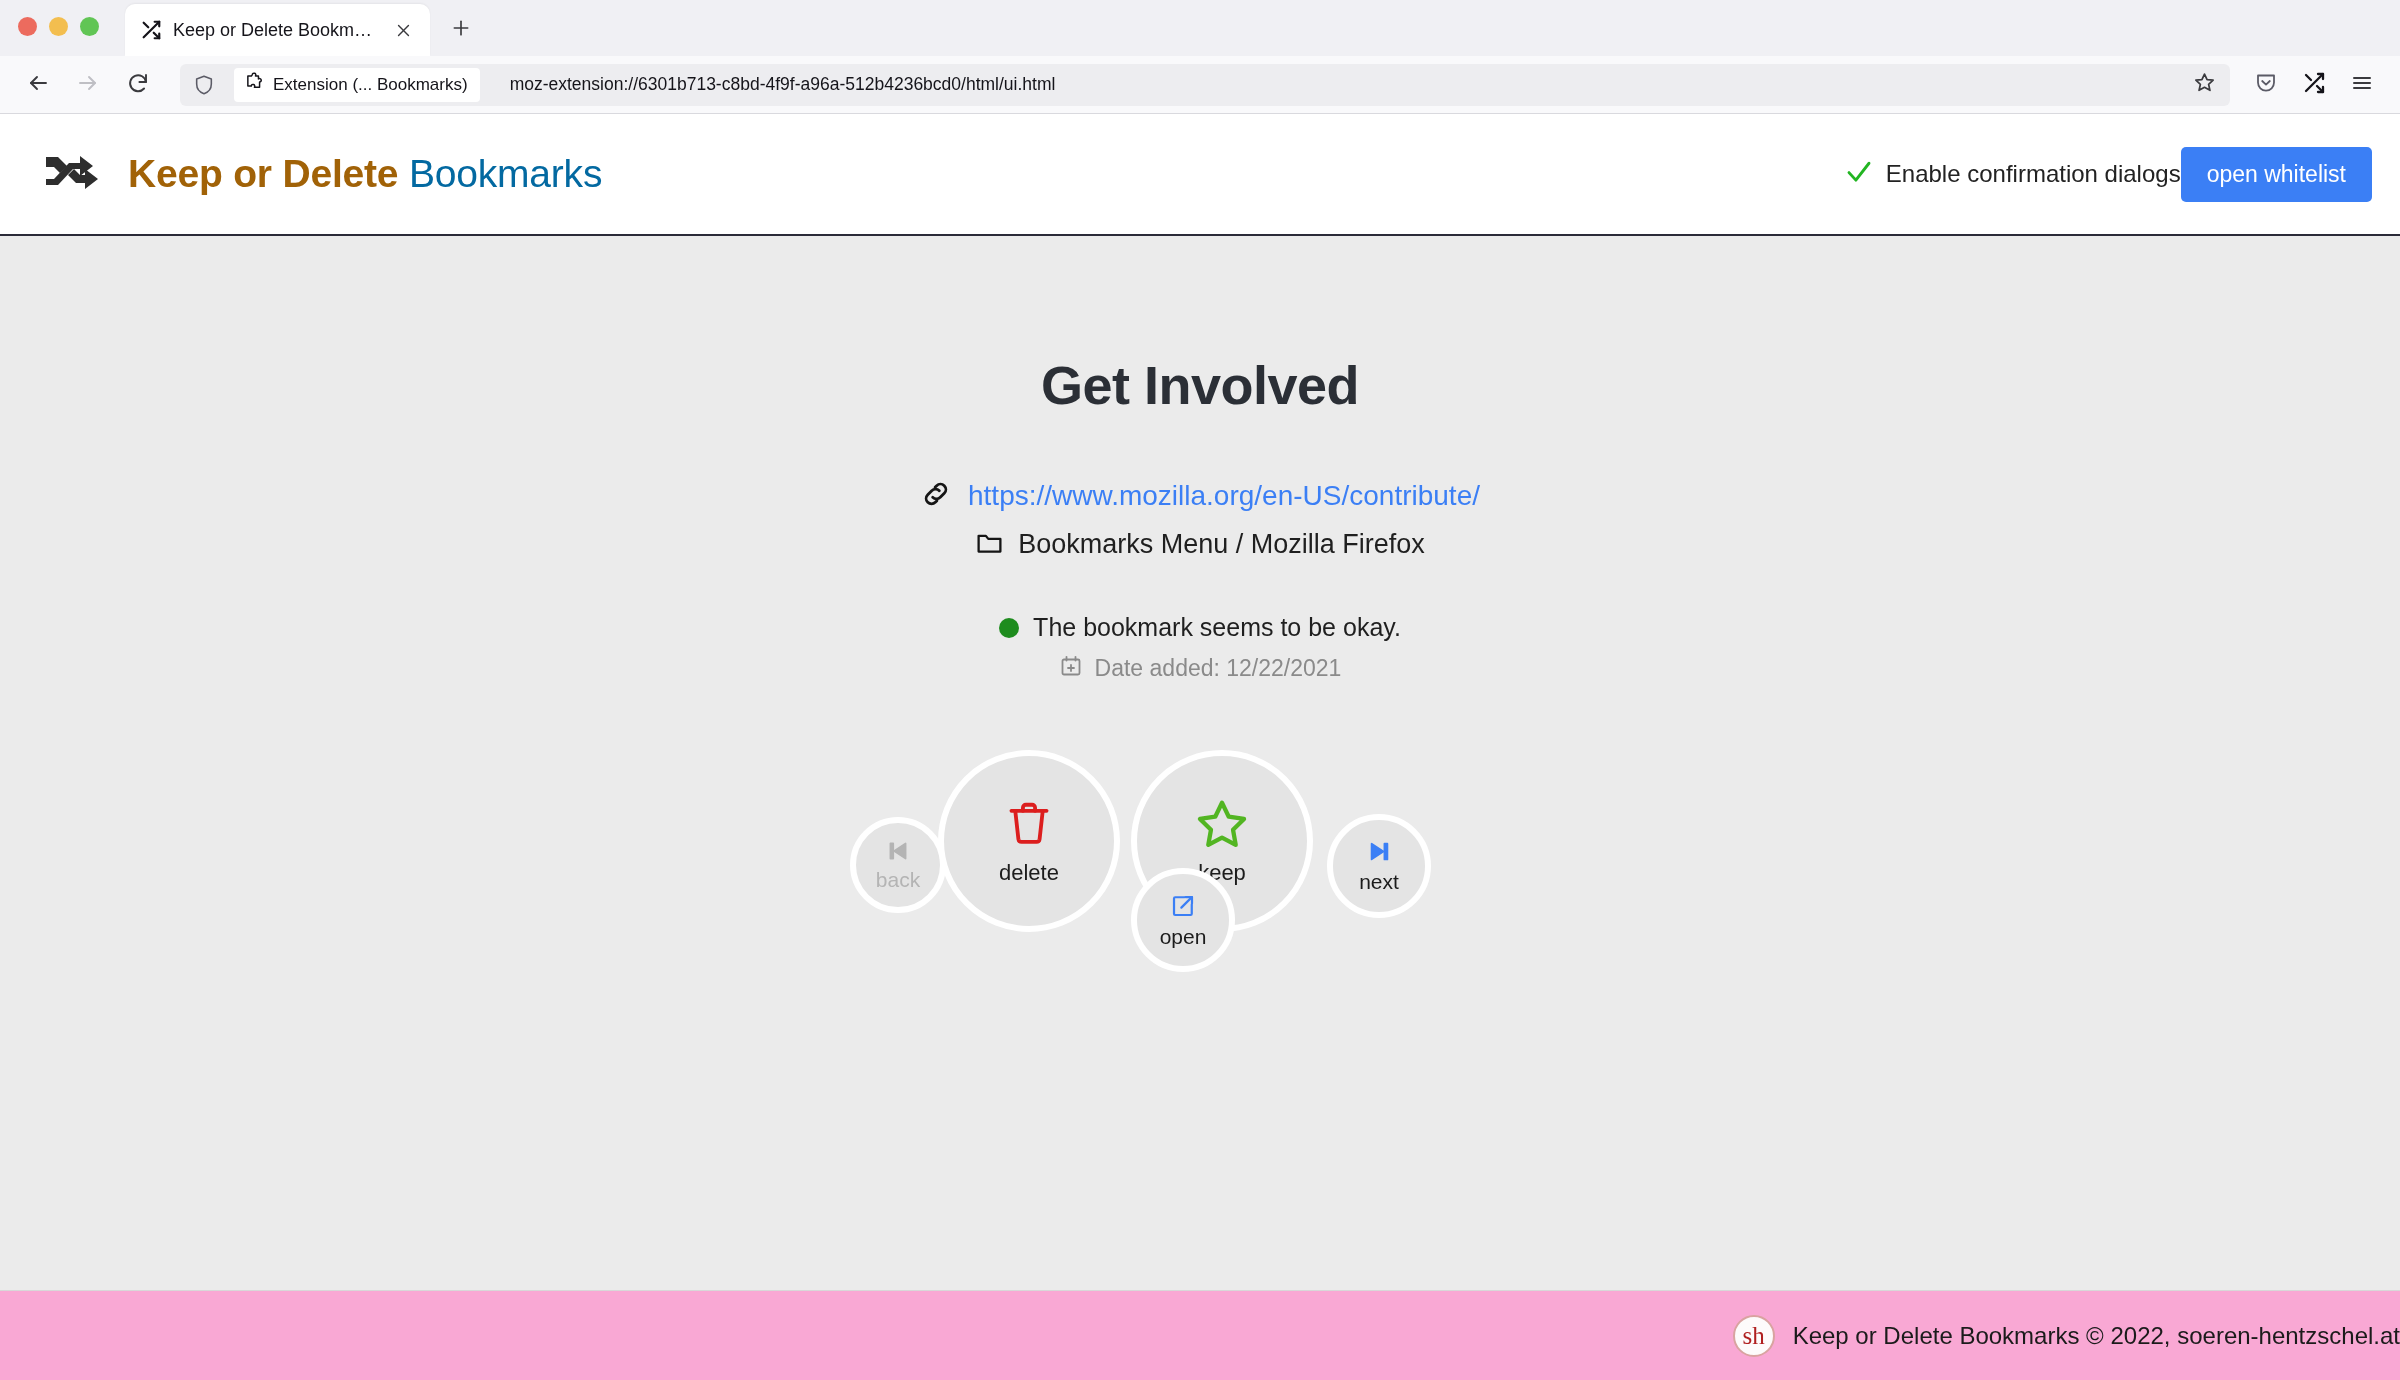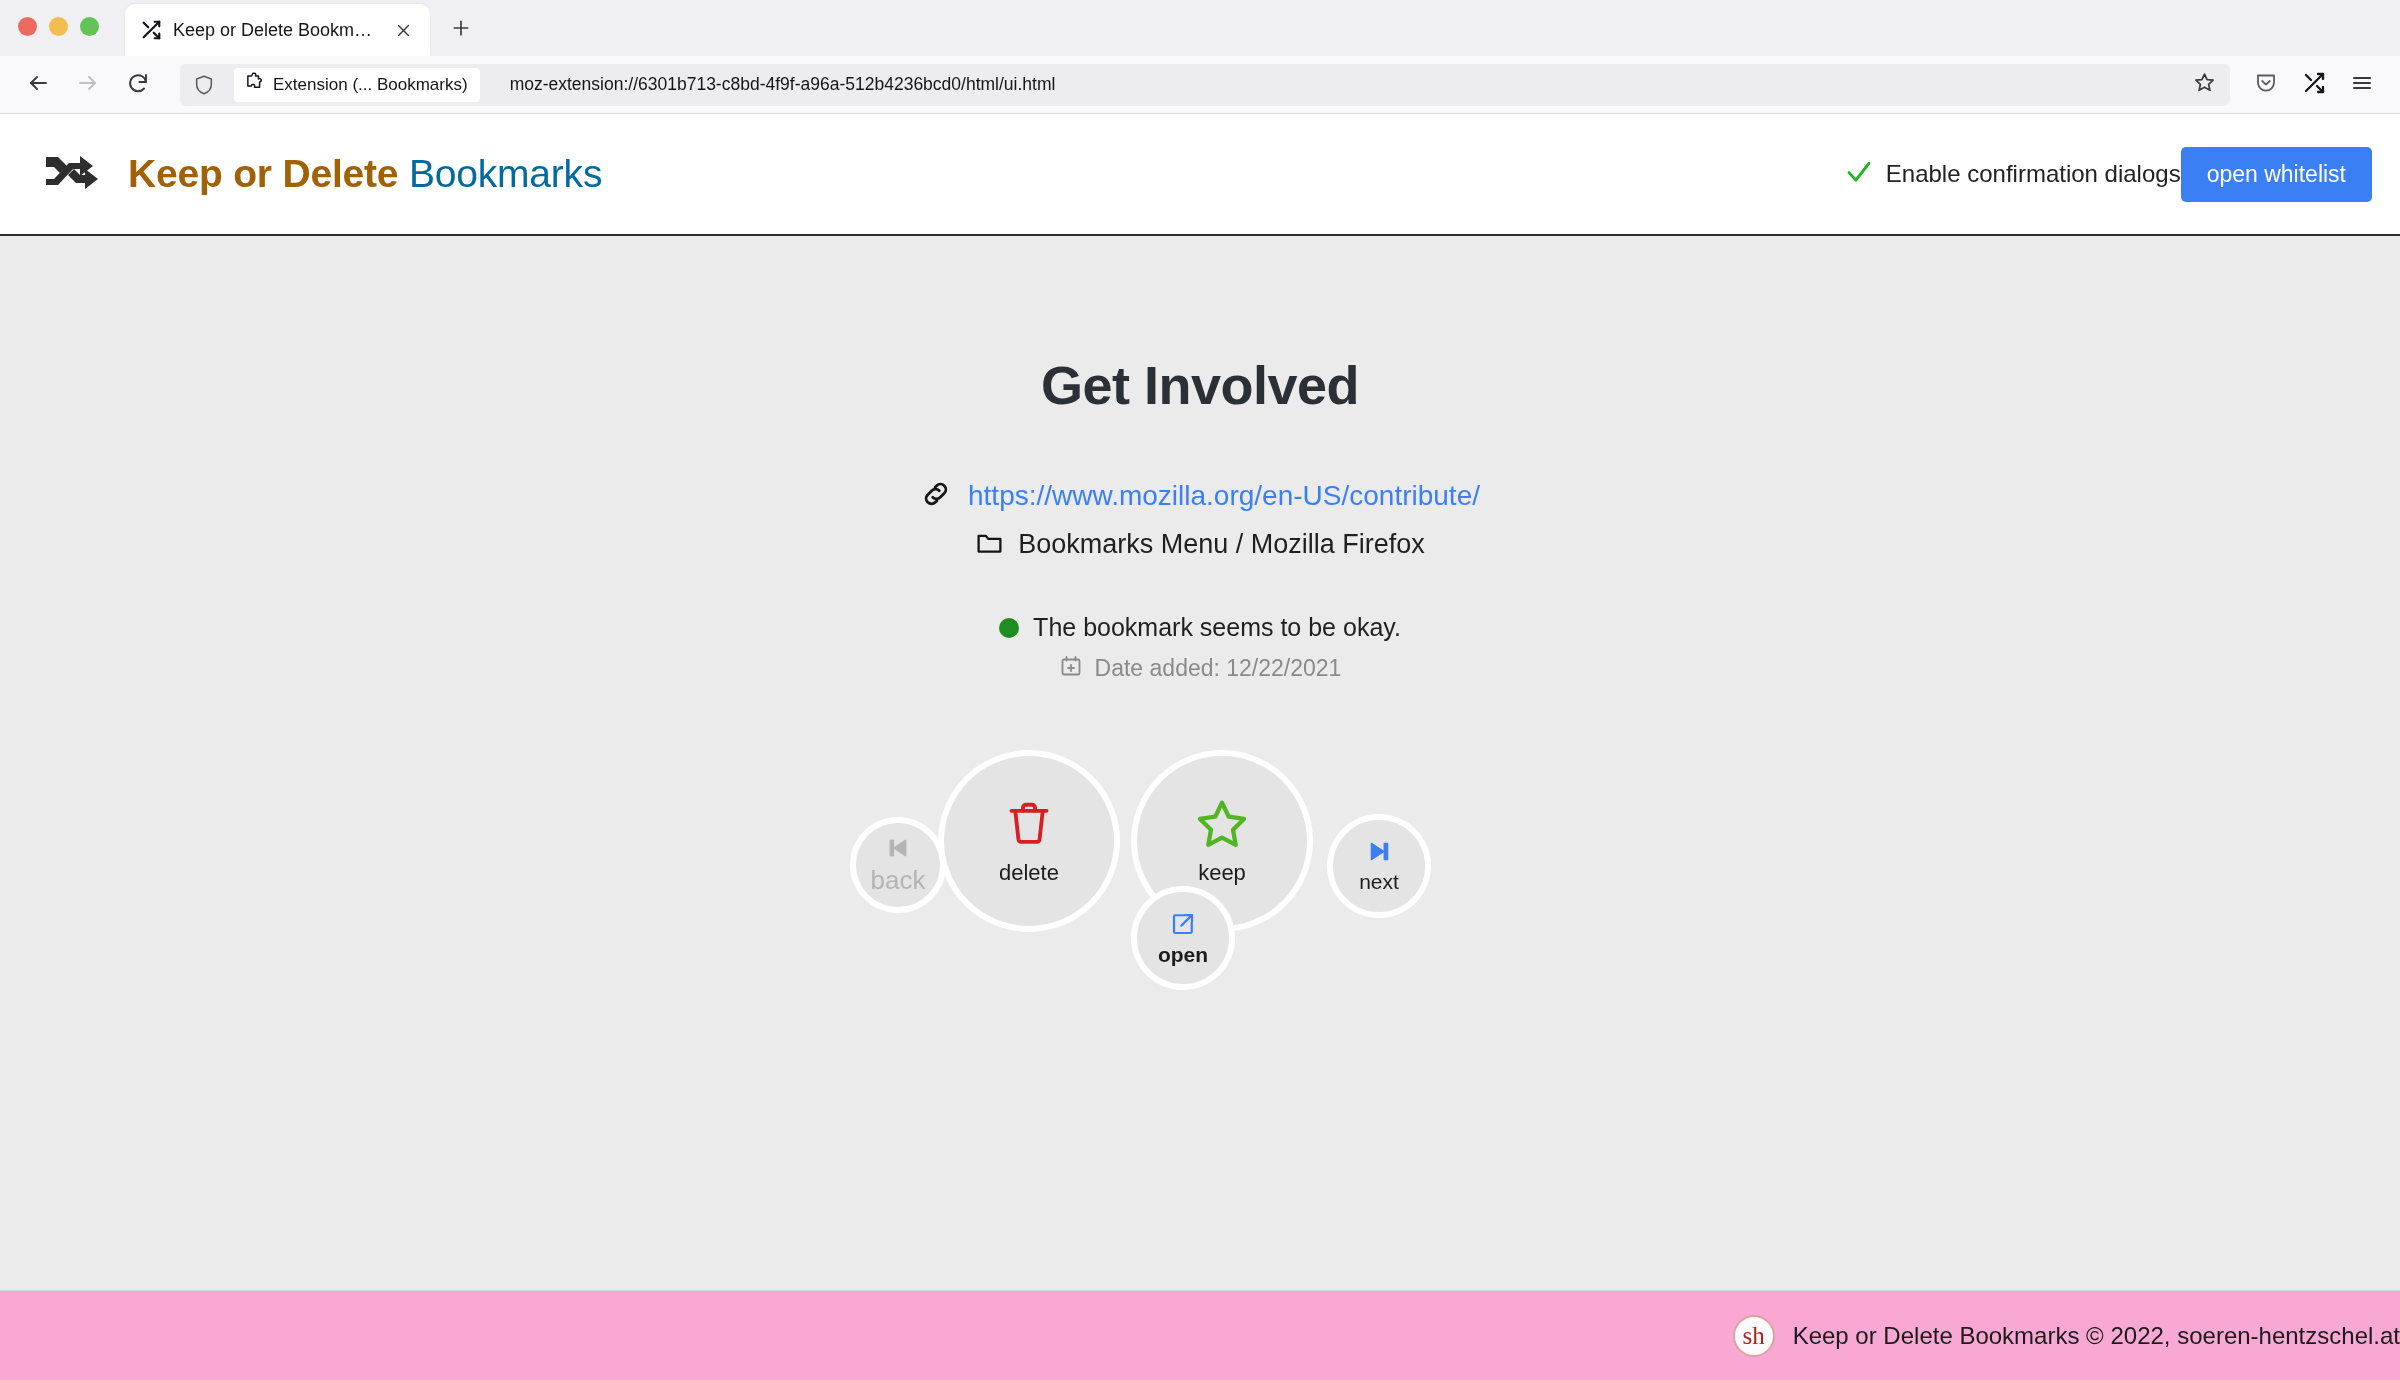--- a/index.html
+++ b/index.html
@@ -175,39 +175,39 @@
     cursor: pointer;
   }
   .circle .lbl { font-size: 22px; color: #1c1c1c; }
   .circle .ico { display: flex; align-items: center; justify-content: center; }
 
   .c-back {
     width: 96px; height: 96px;
     left: 0px; top: 75px;
     cursor: default;
   }
-  .c-back .lbl { color: #b4b4b4; font-size: 26px; margin-top: 4px; }
+  .c-back .lbl { color: #b4b4b4; font-size: 21px; margin-top: 4px; }
   .c-delete {
     width: 182px; height: 182px;
     left: 88px; top: 8px;
   }
   .c-delete .lbl { margin-top: 10px; }
   .c-keep {
     width: 182px; height: 182px;
     left: 281px; top: 8px;
   }
   .c-keep .lbl { margin-top: 10px; }
   .c-next {
     width: 104px; height: 104px;
     left: 477px; top: 72px;
   }
   .c-next .lbl { margin-top: 5px; font-size: 21px; }
   .c-open {
     width: 104px; height: 104px;
-    left: 281px; top: 144px; font-weight: bold;
+    left: 281px; top: 126px;
   }
   .c-open .lbl { margin-top: 5px; font-size: 21px; }
 
   
   .app-footer {
     height: 90px; flex: 0 0 90px;
     background: #f9a8d4;
     border-top: 1px solid #d8d8d8;
     display: flex; align-items: center;
     padding-left: 26px; gap: 18px; justify-content: flex-end;

